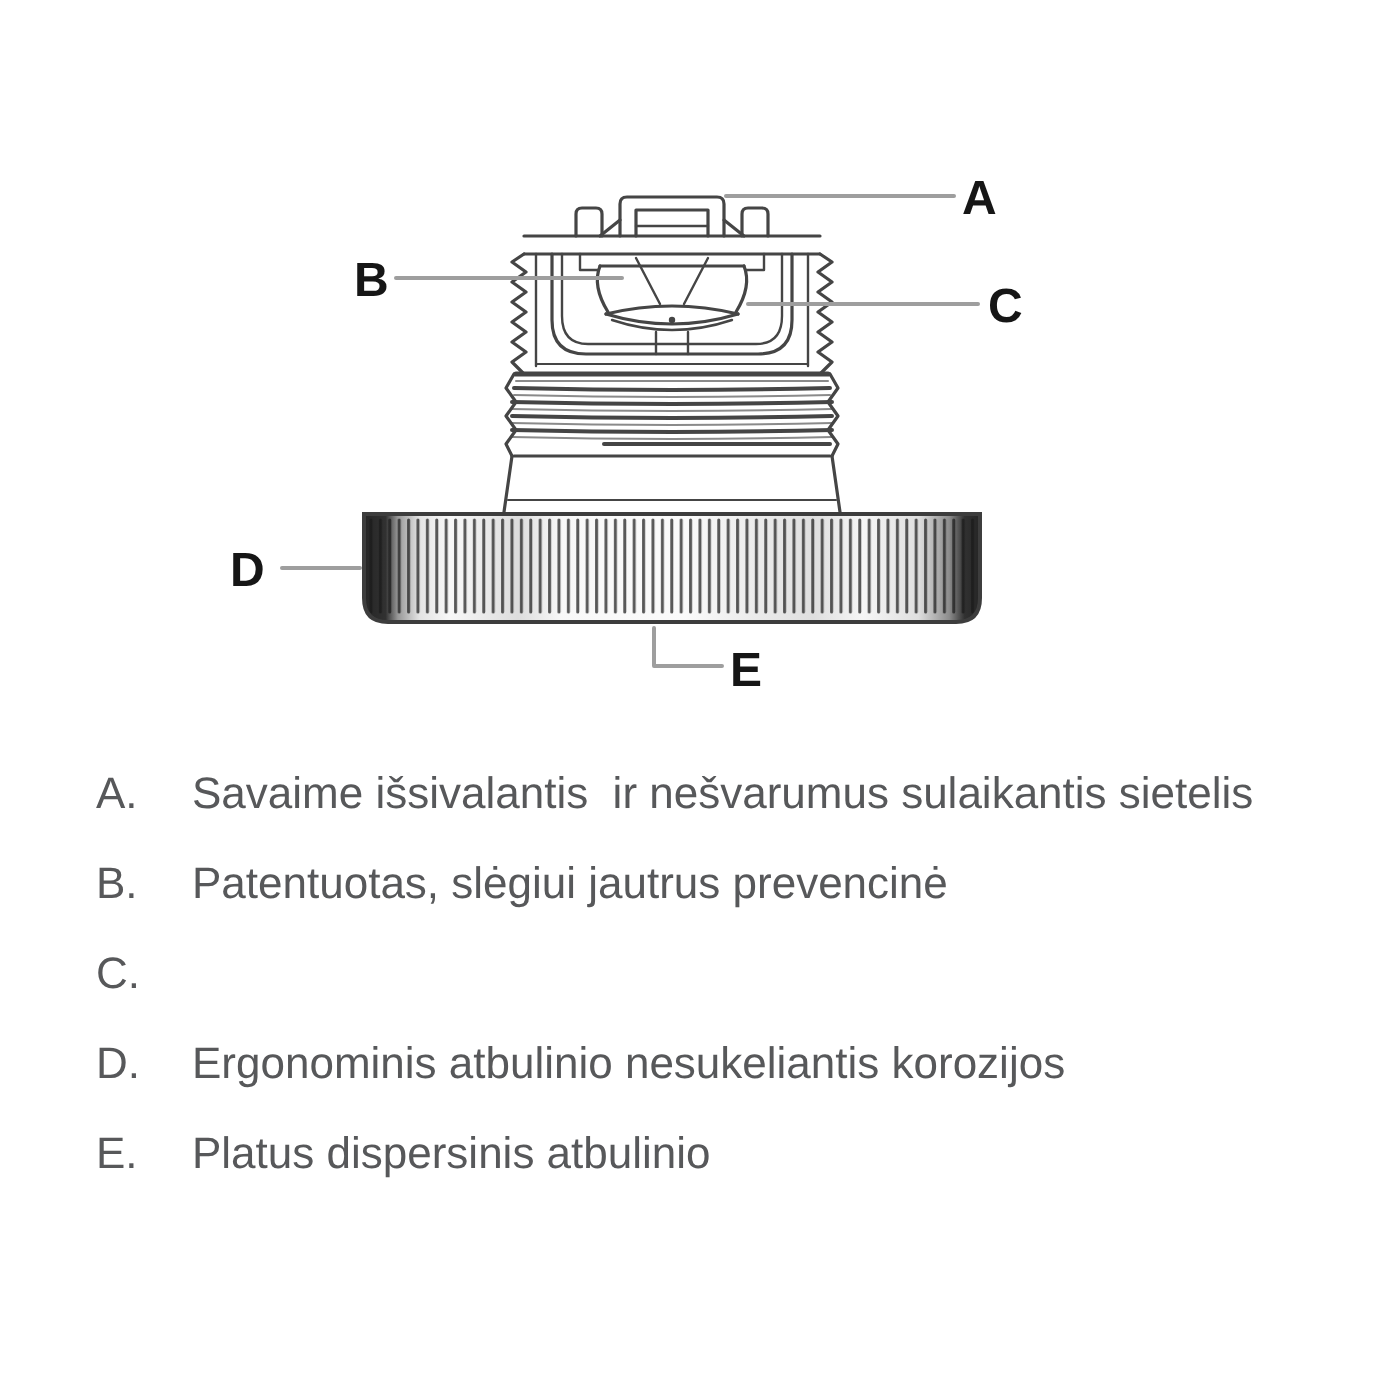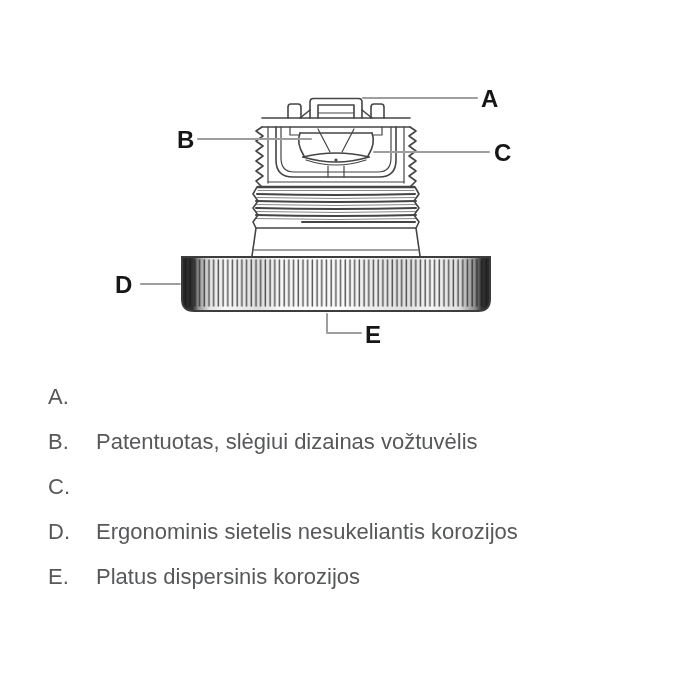--- a/index.html
+++ b/index.html
@@ -142,31 +142,32 @@
       <text class="callout-letter" x="177" y="148">B</text>
       <text class="callout-letter" x="494" y="161">C</text>
       <text class="callout-letter" x="115" y="293">D</text>
       <text class="callout-letter" x="365" y="343">E</text>
     </g>
   </svg>
 
   <div class="legend">
     <div class="legend-row">
       <span class="legend-letter">A.</span>
+      <span class="legend-text">Savaime išsivalantis  ir nešvarumus sulaikantis sietelis</span>
     </div>
     <div class="legend-row">
       <span class="legend-letter">B.</span>
-      <span class="legend-text">Patentuotas, slėgiui dizainas vožtuvėlis</span>
+      <span class="legend-text">Patentuotas, slėgiui jautrus prevencinė</span>
     </div>
     <div class="legend-row">
       <span class="legend-letter">C.</span>
     </div>
     <div class="legend-row">
       <span class="legend-letter">D.</span>
-      <span class="legend-text">Ergonominis sietelis nesukeliantis korozijos</span>
+      <span class="legend-text">Ergonominis atbulinio nesukeliantis korozijos</span>
     </div>
     <div class="legend-row">
       <span class="legend-letter">E.</span>
-      <span class="legend-text">Platus dispersinis korozijos</span>
+      <span class="legend-text">Platus dispersinis atbulinio</span>
     </div>
   </div>
 
 </div>
 
 </body></html>

